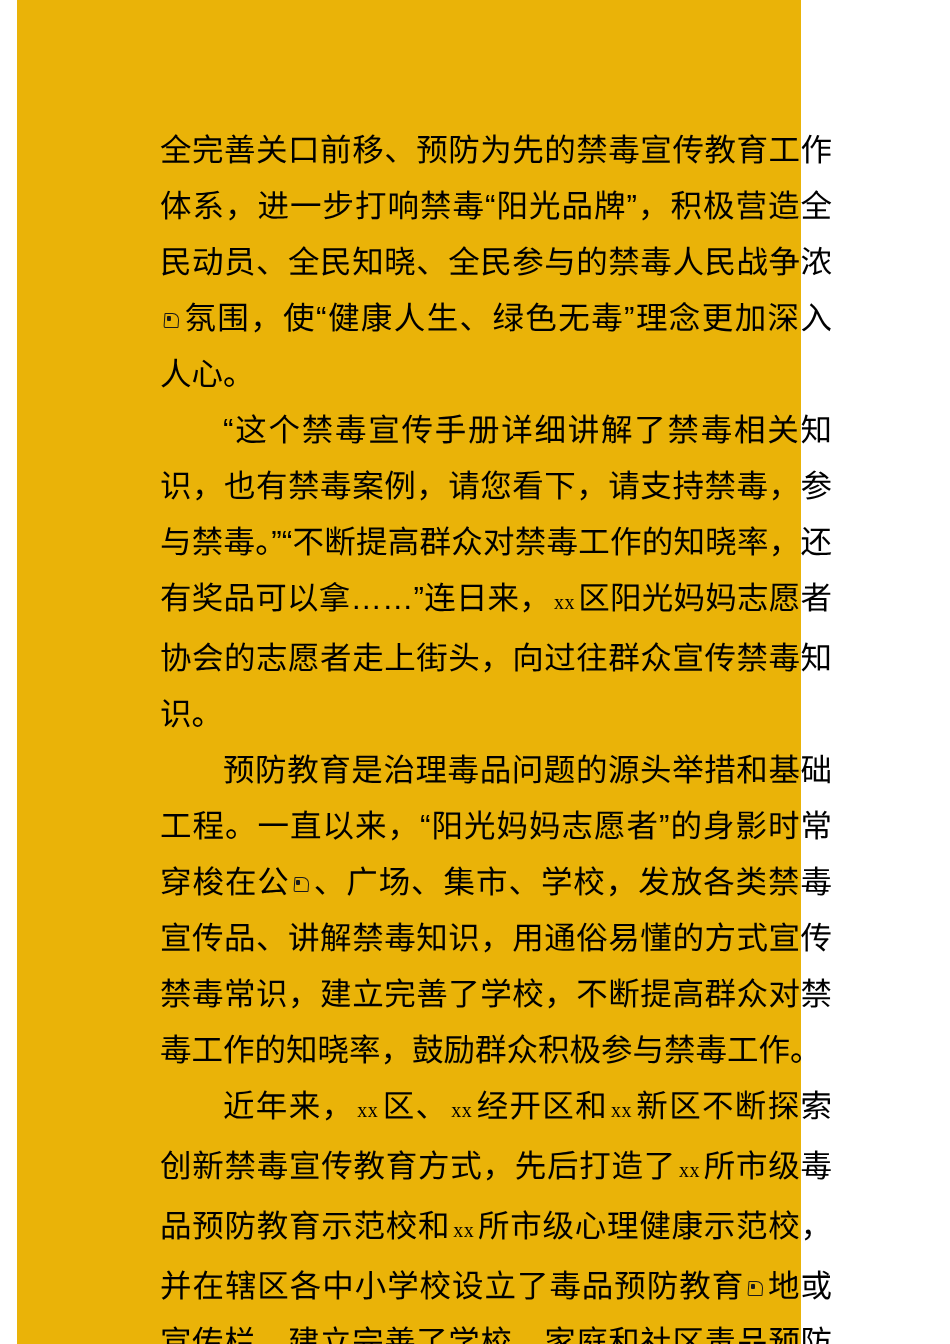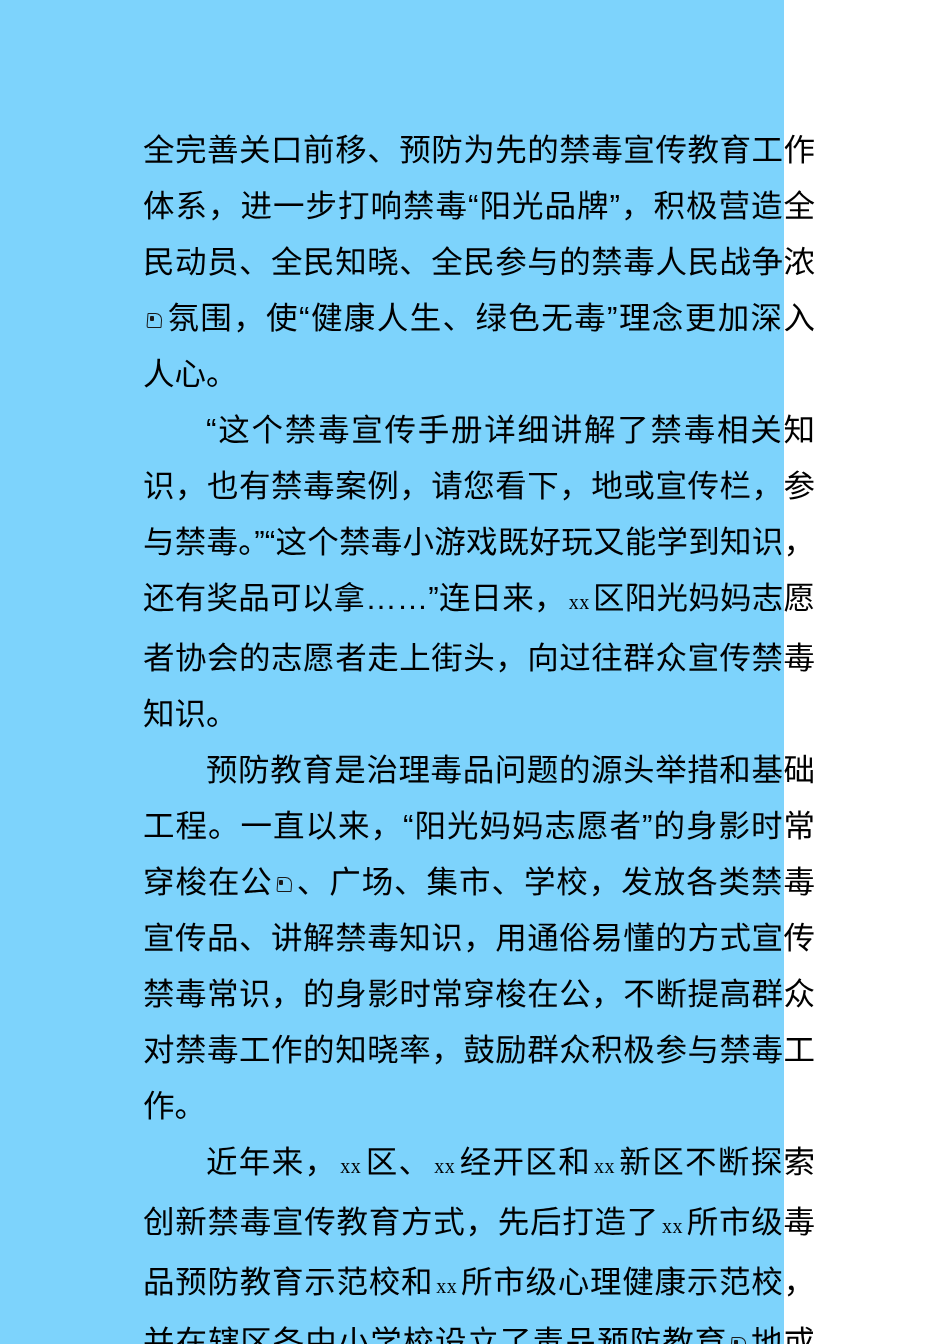--- a/index.html
+++ b/index.html
@@ -14,22 +14,23 @@
     overflow: hidden;
     font-family: "Liberation Sans", "DejaVu Sans", sans-serif;
     color: #000000;
     -webkit-font-smoothing: antialiased;
   }
 
   .page {
     position: relative;
     width: 784px;
     height: 1344px;
-    background: #7dd3fc;
+    background: #eab308;
     box-sizing: border-box;
+    margin-left: 17px;
   }
 
   .text-body {
     position: absolute;
     left: 143px;
     top: 122px;
     width: 672px;
   }
 
   .para {
@@ -89,17 +90,17 @@
     border-radius: 1px;
   }
 </style>
 </head>
 <body>
 
 <div class="page">
   <div class="text-body">
 
   <p class="para continued"><span>全完善关口前移、预防为先的禁毒宣传教育工作体系，进一步打响禁毒“阳光品牌”，积极营造全民动员、全民知晓、全民参与的禁毒人民战争浓</span><span class="notdef"></span><span>氛围，使“健康人生、绿色无毒”理念更加深入人心。</span></p>
-      <p class="para"><span>“这个禁毒宣传手册详细讲解了禁毒相关知识，也有禁毒案例，请您看下，地或宣传栏，参与禁毒。”“这个禁毒小游戏既好玩又能学到知识，还有奖品可以拿……”连日来，</span><span class="lat">xx</span><span>区阳光妈妈志愿者协会的志愿者走上街头，向过往群众宣传禁毒知识。</span></p>
-      <p class="para"><span>预防教育是治理毒品问题的源头举措和基础工程。一直以来，“阳光妈妈志愿者”的身影时常穿梭在公</span><span class="notdef"></span><span>、广场、集市、学校，发放各类禁毒宣传品、讲解禁毒知识，用通俗易懂的方式宣传禁毒常识，的身影时常穿梭在公，不断提高群众对禁毒工作的知晓率，鼓励群众积极参与禁毒工作。</span></p>
+      <p class="para"><span>“这个禁毒宣传手册详细讲解了禁毒相关知识，也有禁毒案例，请您看下，请支持禁毒，参与禁毒。”“不断提高群众对禁毒工作的知晓率，还有奖品可以拿……”连日来，</span><span class="lat">xx</span><span>区阳光妈妈志愿者协会的志愿者走上街头，向过往群众宣传禁毒知识。</span></p>
+      <p class="para"><span>预防教育是治理毒品问题的源头举措和基础工程。一直以来，“阳光妈妈志愿者”的身影时常穿梭在公</span><span class="notdef"></span><span>、广场、集市、学校，发放各类禁毒宣传品、讲解禁毒知识，用通俗易懂的方式宣传禁毒常识，建立完善了学校，不断提高群众对禁毒工作的知晓率，鼓励群众积极参与禁毒工作。</span></p>
       <p class="para"><span>近年来，</span><span class="lat">xx</span><span>区、</span><span class="lat">xx</span><span>经开区和</span><span class="lat">xx</span><span>新区不断探索创新禁毒宣传教育方式，先后打造了</span><span class="lat">xx</span><span>所市级毒品预防教育示范校和</span><span class="lat">xx</span><span>所市级心理健康示范校，并在辖区各中小学校设立了毒品预防教育</span><span class="notdef"></span><span>地或宣传栏，建立完善了学校、家庭和社区毒品预防教育的衔接机制，并围绕“珍爱生命远离毒品”这一主题，多形式、多途径开展禁毒宣传进学校、进单位、进家庭、进场所、进社区、进农村、进企业、进行业、进影院、进网络活动。去年一年，三区共开展“十进”活动</span></p>
     </div>
 </div>
 
 </body></html>

